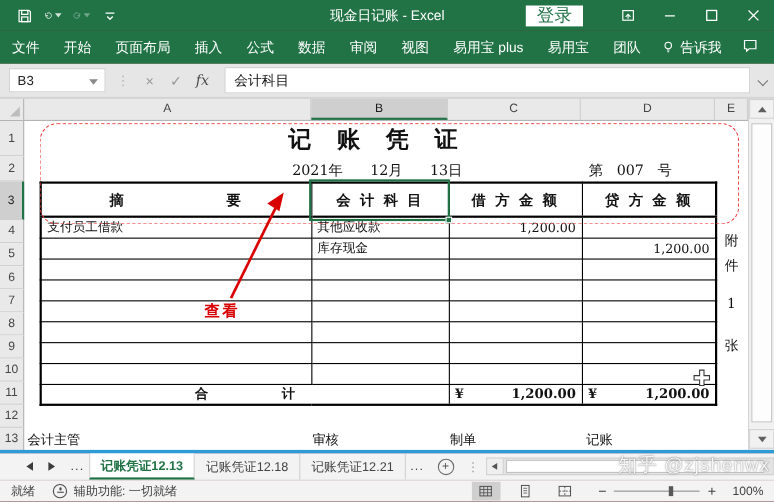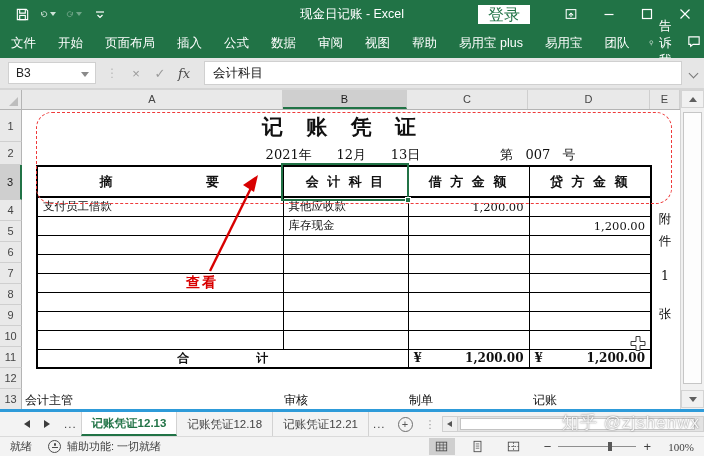--- a/index.html
+++ b/index.html
@@ -61,21 +61,21 @@
             border-bottom:1px solid #cfcfcf; font-size:11px; color:#454545; display:flex;
             align-items:center; justify-content:center; }
   .rowhdr.sel { background:#cfcfcf; border-right:2px solid #217346; color:#1d1d1d; }
 
   .serif { font-family:"DejaVu Serif", serif; }
   .ws-pre { white-space:pre; }
 
   .vtitle { position:absolute; left:36px; top:3px; width:614px; text-align:center; font-size:21px;
             font-weight:bold; color:#111; letter-spacing:8px; }
   .vdate  { position:absolute; left:36px; top:36px; width:614px; text-align:center; font-size:13px; color:#111; }
-  .vnum   { position:absolute; left:500px; top:36px; width:150px; text-align:left; padding-right:4px;
+  .vnum   { position:absolute; left:500px; top:36px; width:150px; text-align:center; padding-right:4px;
             font-size:13px; color:#111; }
   .dashed-box { position:absolute; left:36px; top:2px; width:636px; height:92px; border:1px dashed #ee3b3b;
                 border-radius:16px; pointer-events:none; z-index:4; }
 
   table.vtable { position:absolute; left:36px; top:55px; width:614px; border-collapse:collapse;
                  table-layout:fixed; border:2px solid #000; z-index:2; background:#fff; }
   .vtable td { border:1px solid #000; font-size:11.5px; color:#111; overflow:hidden; padding:0 5px; }
   .vtable tr.hd td { height:31px; border-bottom:2px solid #000; font-size:13px; font-weight:bold;
                      text-align:center; letter-spacing:2px; }
   .vtable tr.dr td { height:19px; }
@@ -132,21 +132,21 @@
   .acc-ic:before { content:""; position:absolute; left:4.5px; top:2px; width:2.5px; height:2.5px; border-radius:50%; background:#4c4c4c; }
   .acc-ic:after { content:""; position:absolute; left:2.5px; top:5.5px; width:6.5px; height:1.5px; background:#4c4c4c;
                   box-shadow:2.5px 2px 0 -2px #4c4c4c, 0 2px 0 -0.5px transparent; }
   .sb-spacer { flex:1; }
   .viewbtn { width:26px; height:17px; display:flex; align-items:center; justify-content:center; margin-right:10px; }
   .viewbtn.active { background:#cfcfcf; }
   .zoomctl { display:flex; align-items:center; margin-right:8px; color:#3f3f3f; }
   .zminus, .zplus { font-size:13px; padding:0 7px; }
   .ztrack { position:relative; width:78px; height:1px; background:#8f8f8f; }
   .zthumb { position:absolute; left:50px; top:-4px; width:4px; height:9px; background:#585858; }
-  .zpct { width:38px; text-align:center; padding-right:8px;font-family:Liberation Serif, serif; }
+  .zpct { width:38px; text-align:left; padding-right:8px; }
 
   .overlay { position:absolute; left:0; top:0; width:704px; height:456px; z-index:7; pointer-events:none; }
 </style>
 </head>
 <body>
 
 <div class="app">
 
   <div class="titlebar">
     <div class="qat">
@@ -208,21 +208,20 @@
 
   <div class="ribbon">
     <span class="rtab">文件</span>
     <span class="rtab">开始</span>
     <span class="rtab">页面布局</span>
     <span class="rtab">插入</span>
     <span class="rtab">公式</span>
     <span class="rtab">数据</span>
     <span class="rtab">审阅</span>
     <span class="rtab">视图</span>
-    <span class="rtab">帮助</span>
     <span class="rtab">易用宝 plus</span>
     <span class="rtab">易用宝</span>
     <span class="rtab">团队</span>
     <span class="tellme">
       <svg width="13" height="14" viewBox="0 0 16 16">
           <circle cx="8" cy="6" r="3.6" fill="none" stroke="#fff" stroke-width="1.2"></circle>
           <path d="M6.5 11h3M7 13h2" stroke="#fff" stroke-width="1.2"></path>
           <path d="M8 2.4v-.2" stroke="#fff"></path>
         </svg>
       <span>告诉我</span>

